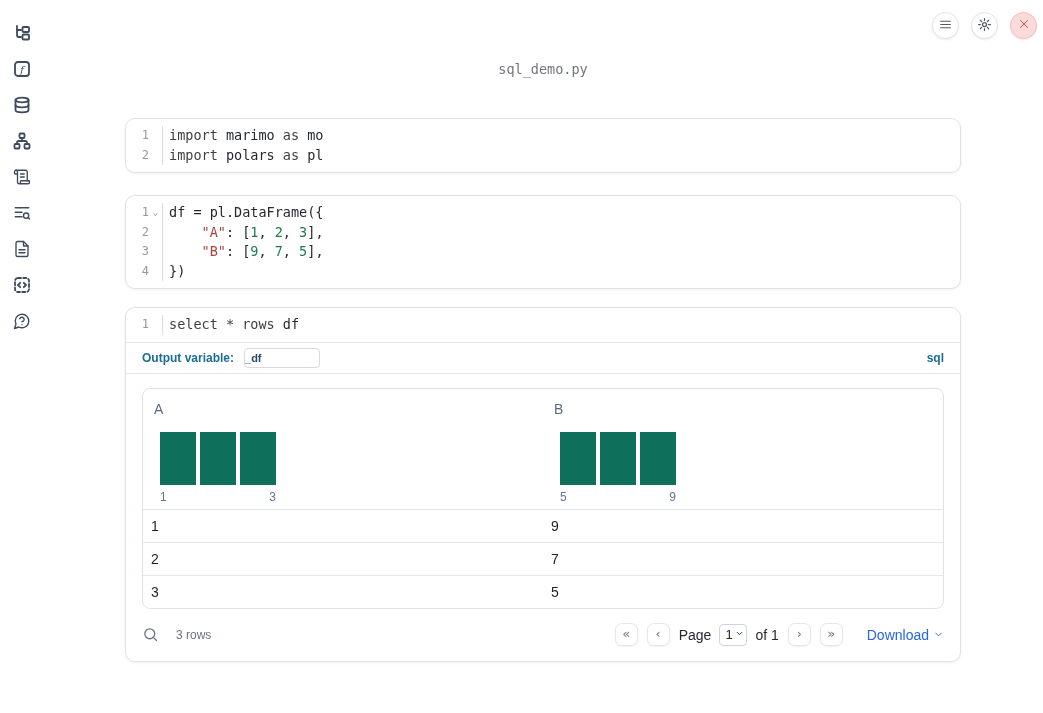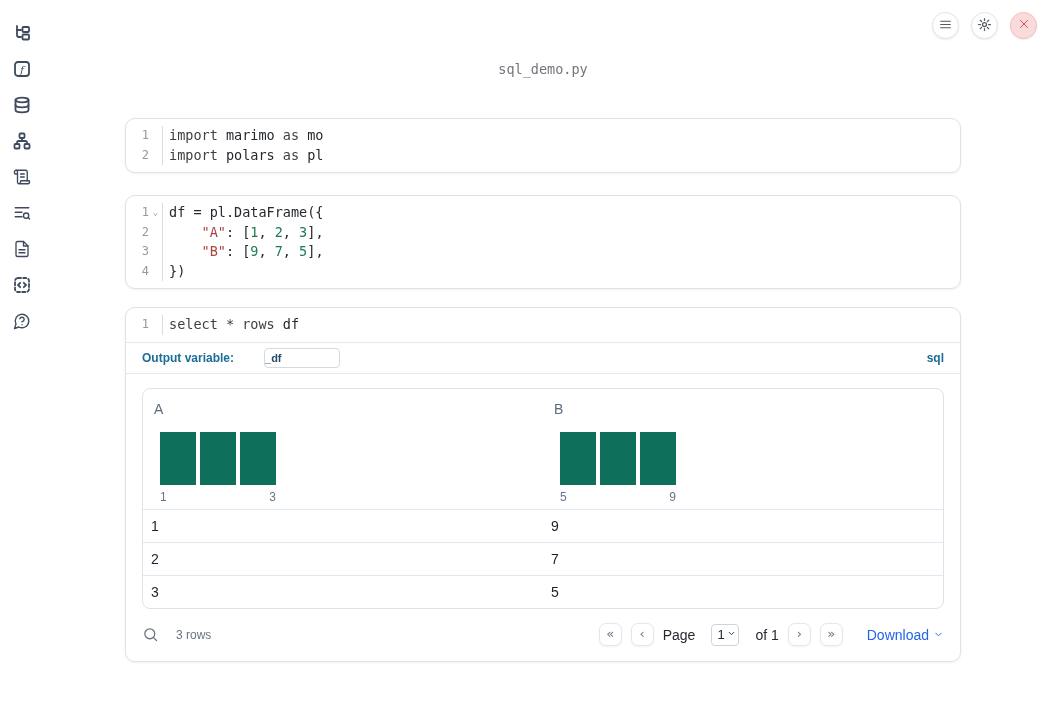--- a/index.html
+++ b/index.html
@@ -44,21 +44,21 @@
   .foldslot { width:13px; text-align:center; font-size:9px; color:#8f969e; }
   .codetext { padding-left:6px; white-space:pre;
               font-family:"DejaVu Sans Mono", monospace; font-size:13.5px; color:#24292e; }
   .tok-kw  { color:#404040; }
   .tok-str { color:#a94442; }
   .tok-num { color:#1d7a4f; }
 
   
   .cell-3 .code-area { border-bottom:1px solid #e8e8e8; }
   .sql-toolbar { display:flex; align-items:center; height:31px; padding:0 16px;
-                 border-bottom:1px solid #e8e8e8;gap:20px; }
+                 border-bottom:1px solid #e8e8e8; }
   .outvar-label { color:#1b6d95; font-weight:bold; font-size:12px; }
   .outvar-input { margin-left:10px; width:76px; height:20px; border:1px solid #d4dae1;
                   border-radius:4px; font-size:11px; font-weight:bold; color:#264a68;
                   padding:0 0; font-family:"Liberation Sans", sans-serif; }
   .lang-label { margin-left:auto; color:#1b6d95; font-weight:bold; font-size:12px; }
 
   
   .table-card { margin:14px 16px 0; border:1px solid #dbe3ec; border-radius:8px; overflow:hidden; }
   .hist-row { display:flex; border-bottom:1px solid #e2e8f0; }
   .hist-col { width:50%; padding:10px 10px 6px; }
@@ -74,21 +74,21 @@
   
   .table-footer { display:flex; align-items:center; height:52px; padding:0 16px; }
   .search-icon svg { width:17px; height:17px; stroke:#6b7280; fill:none; stroke-width:1.8;
                      stroke-linecap:round; display:block; }
   .rowcount { margin-left:17px; color:#6b7280; font-size:12px; }
   .pager { margin-left:auto; display:flex; align-items:center; gap:9px; }
   .pg-btn { width:23px; height:23px; border:1px solid #e4e7ec; border-radius:7px; background:#fff;
             box-shadow:0 1px 2px rgba(0,0,0,.06); color:#697586; font-size:13px; line-height:1;
             display:flex; align-items:center; justify-content:center; cursor:pointer;
             font-family:"DejaVu Sans", sans-serif; padding-bottom:2px; }
-  .page-group { display:flex; align-items:center; gap:16px; color:#25292f; font-size:14px; }
+  .page-group { display:flex; align-items:center; gap:8px; color:#25292f; font-size:14px; }
   .page-select-wrap { position:relative; }
   .page-select { appearance:none; -webkit-appearance:none; width:28px; height:22px;
                  border:1px solid #cbd5e1; border-radius:4px; background:#fff; font-size:13px;
                  padding:0 0 0 5px; color:#25292f; }
   .page-select-chevron { position:absolute; right:3px; top:5px; pointer-events:none; }
   .page-select-chevron svg { width:9px; height:9px; stroke:#25292f; fill:none; stroke-width:2.4;
                              stroke-linecap:round; stroke-linejoin:round; display:block; }
   .download-link { margin-left:15px; display:flex; align-items:center; gap:4px; color:#2563eb;
                    font-size:14px; text-decoration:none; cursor:pointer; }
   .download-link svg { width:11px; height:11px; stroke:#2563eb; fill:none; stroke-width:2;

